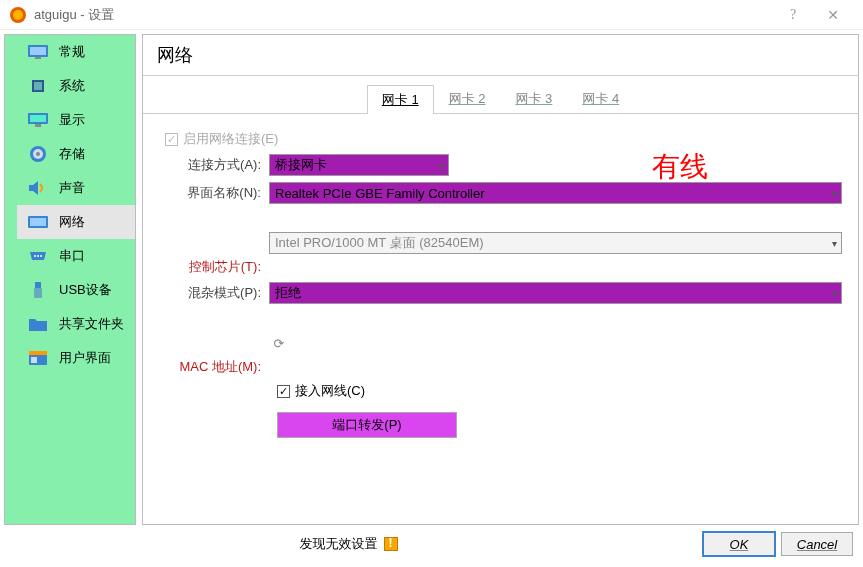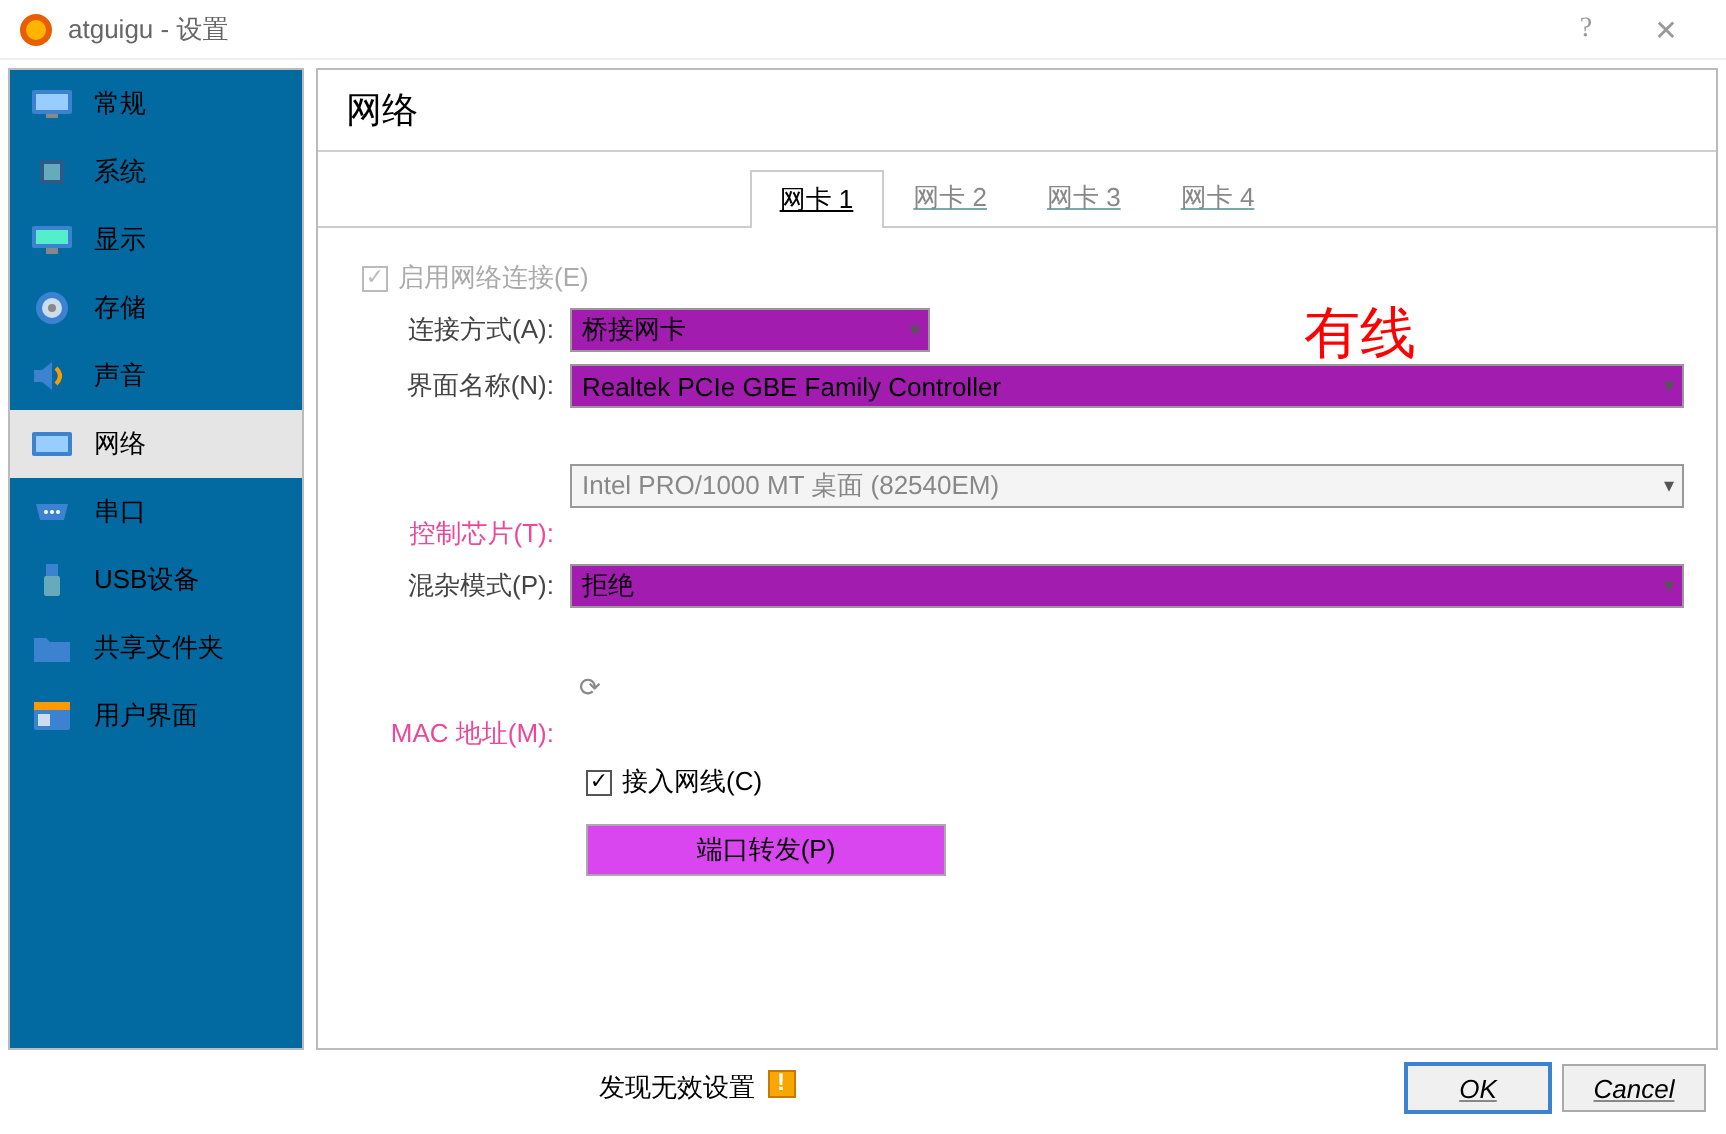--- a/index.html
+++ b/index.html
@@ -7,50 +7,50 @@
 
 .titlebar { height: 30px; display: flex; align-items: center; padding: 0 10px; color: #666; border-bottom: 1px solid #eee; }
 .titlebar .logo { width: 16px; height: 16px; background: #e85e00; border-radius: 50%; margin-right: 8px; position: relative; }
 .titlebar .logo:before { content: ""; position: absolute; top: 3px; left: 3px; width: 10px; height: 10px; background: #ffb400; border-radius: 50%; }
 .titlebar .spacer { flex: 1; }
 .titlebar .winbtn { width: 40px; text-align: center; color: #999; font-size: 14px; cursor: pointer; }
 .titlebar .help { font-family: serif; }
 
 .body { display: flex; height: 499px; padding: 4px; }
 
-.sidebar { width: 148px; border: 1px solid #bbb; background: #0369a1; overflow-y: auto; }
+.sidebar { width: 132px; border: 1px solid #bbb; background: #86efac; overflow-y: auto; padding-left: 12px; }
 .sb-item { display: flex; align-items: center; padding: 8px 10px; cursor: pointer; font-size: 14px; }
 .sb-item.active { background: #e5e5e5; }
 .sb-icon { width: 22px; height: 18px; margin-right: 10px; display: flex; align-items: center; justify-content: center; }
 
 .content { flex: 1; border: 1px solid #bbb; margin-left: 6px; display: flex; flex-direction: column; }
 .panel-title { font-size: 18px; padding: 8px 14px; border-bottom: 1px solid #d0d0d0; }
 
 .tabs { display: flex; padding: 8px 10px 0 10px; border-bottom: 1px solid #ccc; justify-content: center; }
 .tab { padding: 5px 14px; color: #888; cursor: pointer; border: 1px solid transparent; border-bottom: none; text-decoration: underline; text-decoration-color: #7aa; }
 .tab.active { color: #000; border-color: #ccc; background: #fff; position: relative; top: 1px; text-decoration: underline; }
 
 .form { padding: 10px 16px; position: relative; }
 .row { display: flex; align-items: center; margin: 6px 0; }
 .label { width: 110px; text-align: right; padding-right: 8px; color: #444; }
-.label.dim { color: #ec4899; margin-top: 48px; }
+.label.dim { color: #b91c1c; margin-top: 48px; }
 .sel { flex: 0 0 180px; height: 22px; border: 1px solid #999; background: #a21caf; padding: 0 18px 0 5px; display: flex; align-items: center; position: relative; }
 .sel.full { flex: 1; }
 .sel.disabled { color: #888; background: #f4f4f4; }
 .sel:after { content: "▾"; position: absolute; right: 4px; color: #555; font-size: 10px; }
 .inp { flex: 1; height: 22px; border: 1px solid #999; background: #f4f4f4; padding: 0 5px; display: flex; align-items: center; color: #888; }
 .refresh-icon { width: 20px; text-align: center; color: #888; }
 .advanced { display: flex; align-items: center; color: #333; cursor: pointer; margin-left: 60px; }
 .advanced:before { content: "▽"; color: #1e72c8; margin-right: 4px; font-size: 11px; }
 .btn-wide { width: 180px; height: 26px; border: 1px solid #aaa; background: #d946ef; margin-left: 118px; margin-top: 6px; font-size: 13px; }
 .annot { position: absolute; top: 34px; right: 150px; color: #ff0000; font-size: 28px; font-family: SimSun, serif; }
 .enable-row { display: flex; align-items: center; margin: 6px 0 6px 6px; color: #aaa; }
 
 .footer { height: 34px; border-top: 0; display: flex; align-items: center; padding: 0 10px 4px 0; }
-.status { flex: 1; text-align: center; display: flex; justify-content: center; gap: 6px; }
+.status { flex: 1; text-align: center; display: flex; align-items: center; justify-content: center; gap: 6px; }
 .warn { width: 14px; height: 14px; background: #f9a600; border: 1px solid #c47a00; display: inline-block; position: relative; }
 .warn:before { content: "!"; position: absolute; left: 4px; top: -2px; color: #fff; font-weight: bold; font-size: 12px; }
 .dlg-btn { min-width: 72px; height: 24px; margin-left: 6px; border: 1px solid #aaa; background: #f0f0f0; text-decoration: underline; text-decoration-color: #888; font-style: italic; }
 .dlg-btn.primary { outline: 2px solid #3b82d0; outline-offset: -1px; }
 
 .checkbox-wrap { display: flex; align-items: center; margin: 6px 0 6px 118px; }
 .checkbox-box { width: 13px; height: 13px; border: 1px solid #555; display: inline-flex; align-items: center; justify-content: center; margin-right: 5px; font-size: 11px; line-height: 1; }
 </style>
 </head>
 <body>

